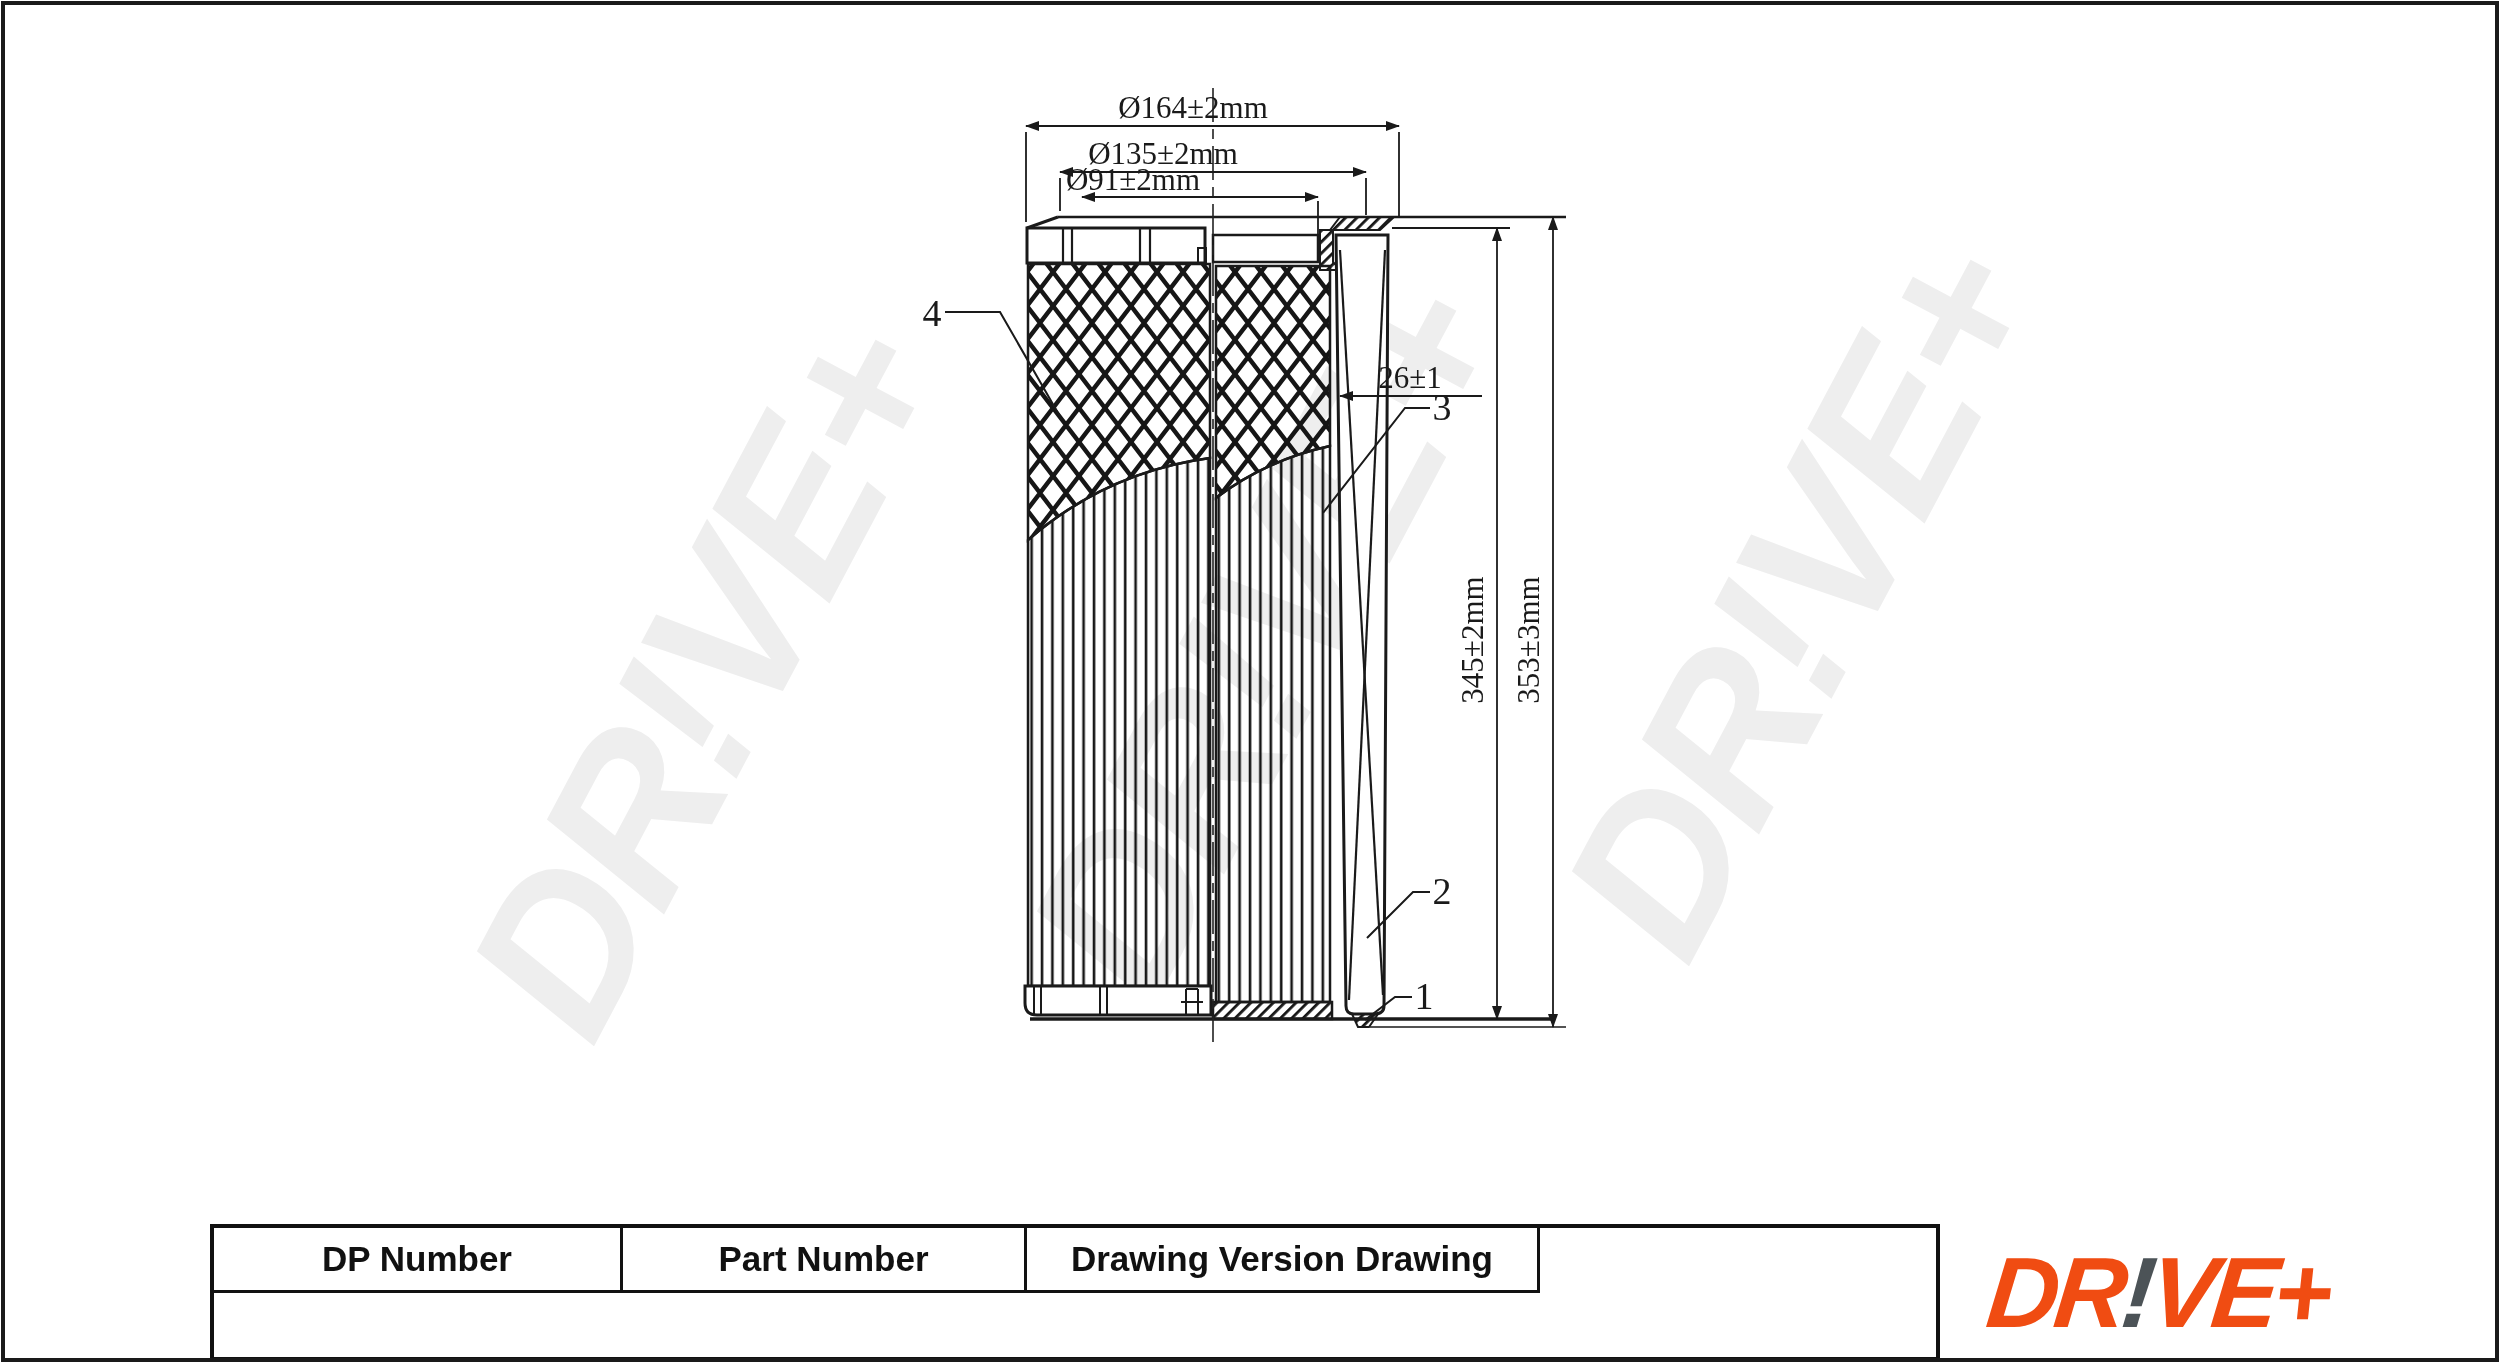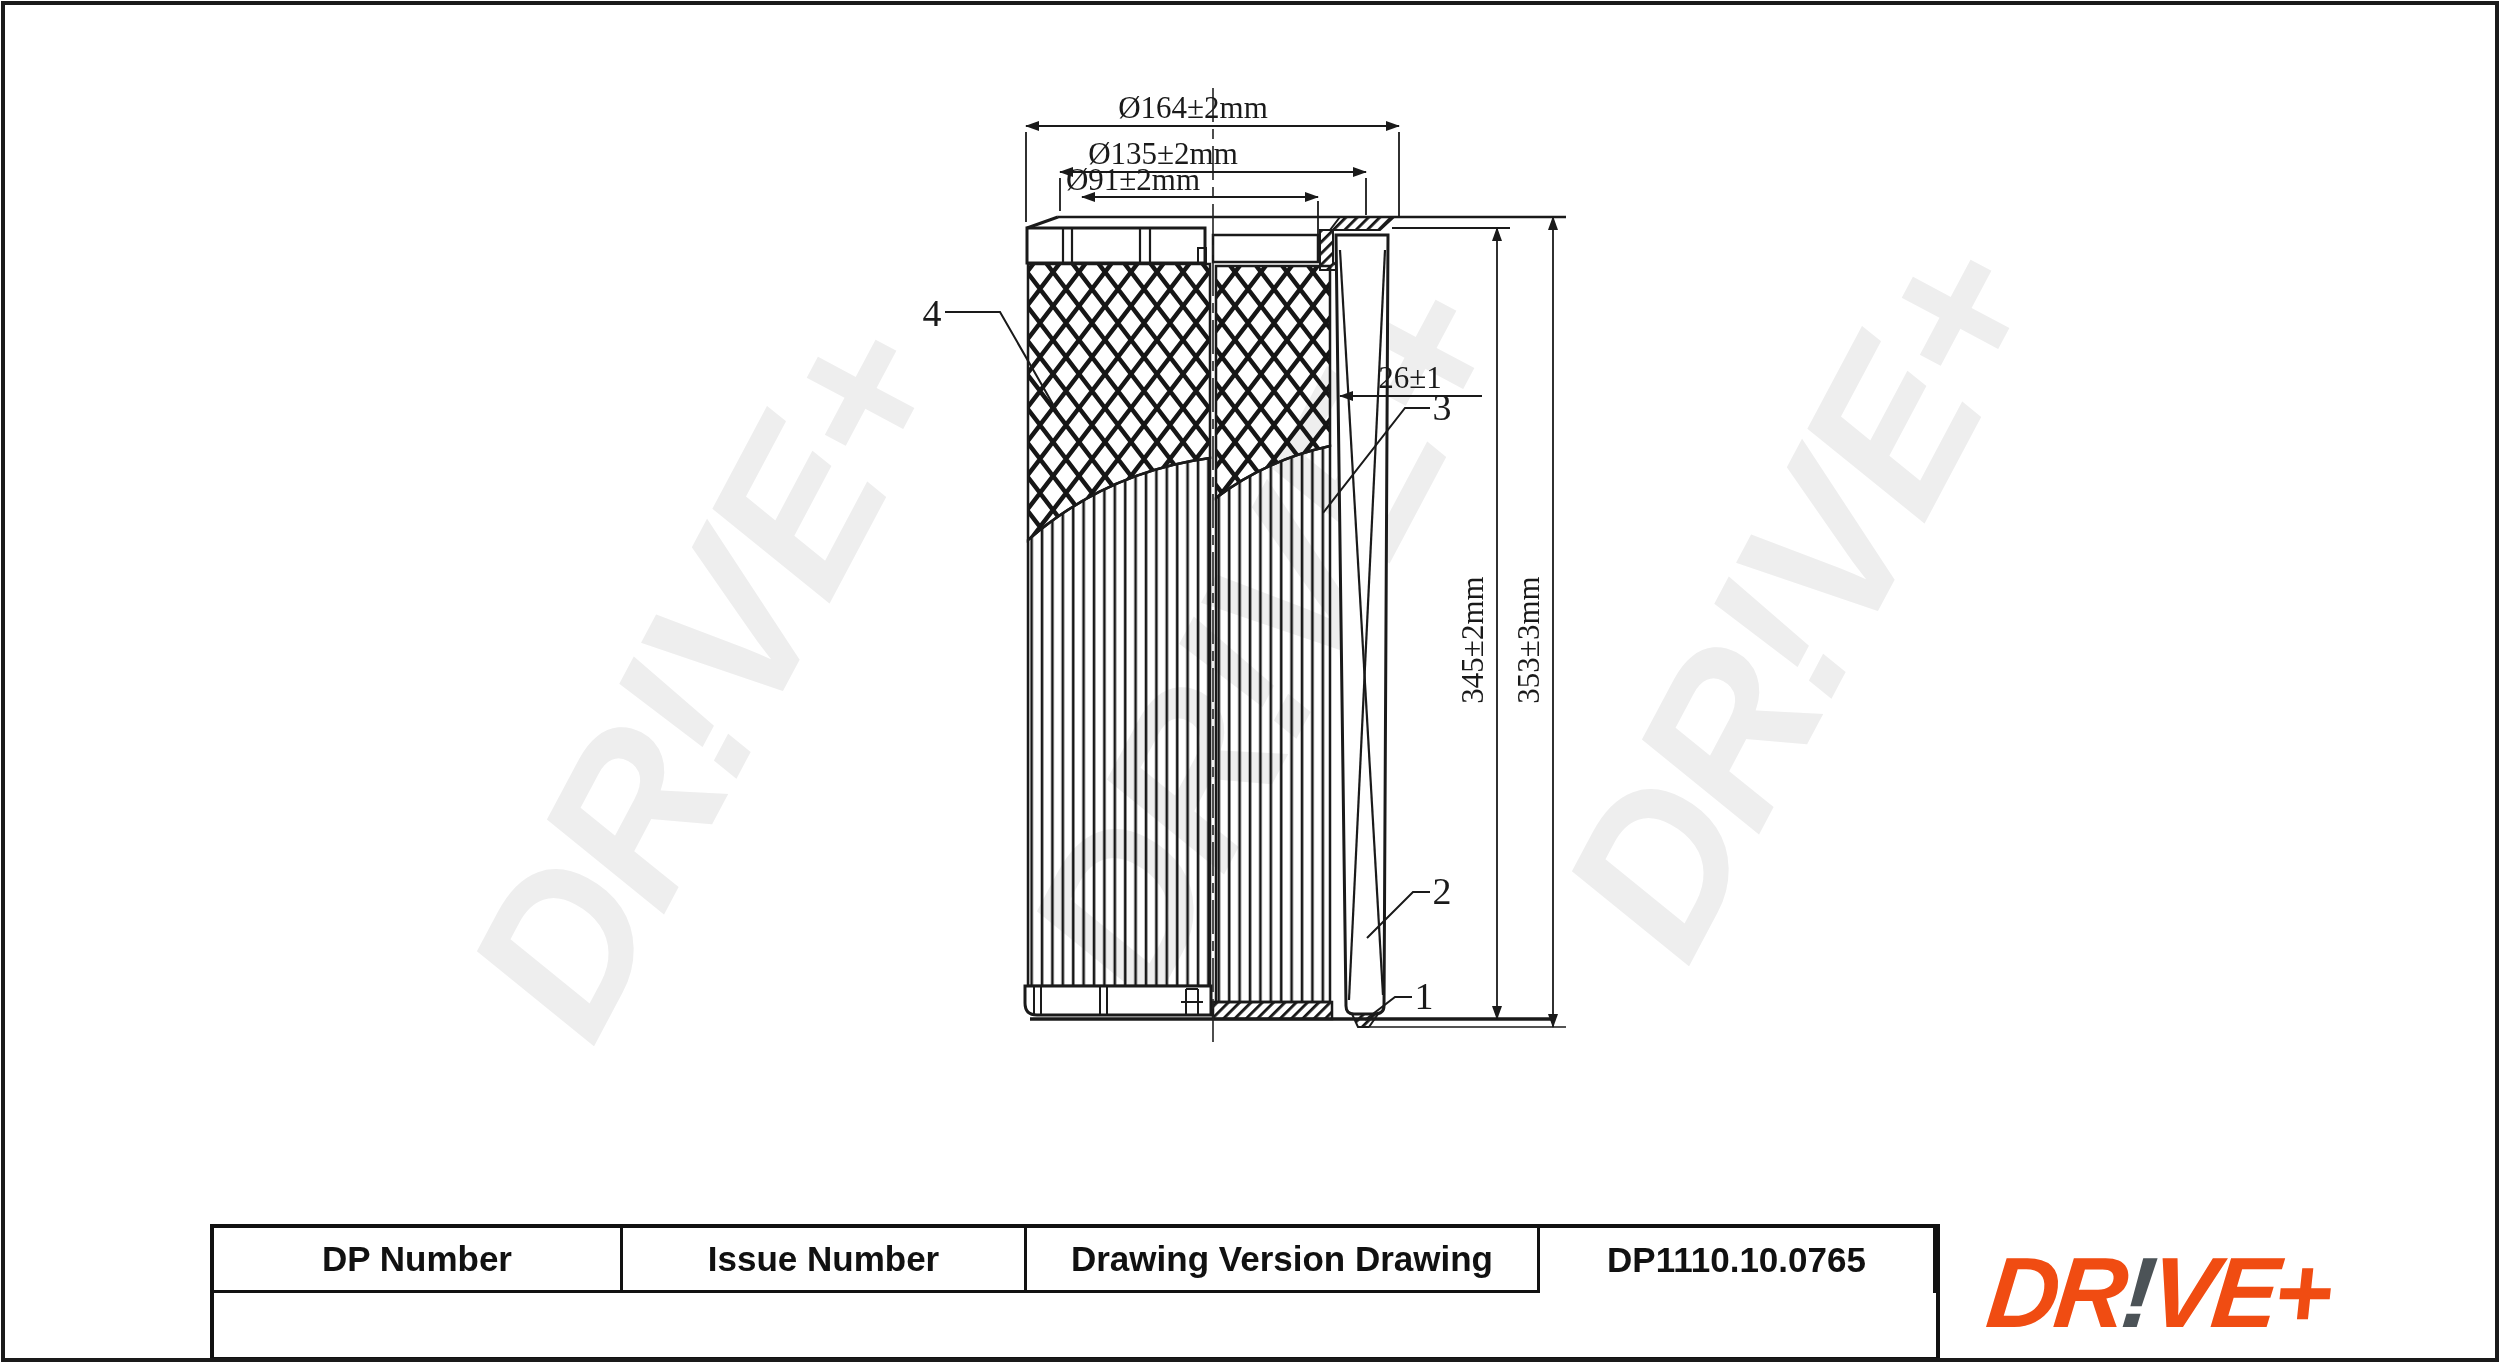--- a/index.html
+++ b/index.html
@@ -135,23 +135,22 @@
       <path d="M1365,1020 L1395,997 H1412"></path>
     </g>
     <text x="932" y="326" font-size="38" text-anchor="middle">4</text>
     <text x="1442" y="420" font-size="38" text-anchor="middle">3</text>
     <text x="1442" y="904" font-size="38" text-anchor="middle">2</text>
     <text x="1424" y="1009" font-size="38" text-anchor="middle">1</text>
   </svg>
 
   <div class="tblock">
     <div class="tcell hdr">DP Number</div>
-    <div class="tcell hdr">Issue Number</div>
+    <div class="tcell hdr">Part Number</div>
     <div class="tcell hdr">Drawing Version Drawing</div>
-    <div class="tcell">DP1110.10.0765</div>
   </div>
 
   <div class="logo">
     <span style="color:#F04C12;">DR</span>
       <span style="color:#4C5357;">!</span>
       <span style="color:#F04C12;">VE</span>
       <span style="color:#F04C12;">+</span>
   </div>
 
   <div class="frame"></div>

